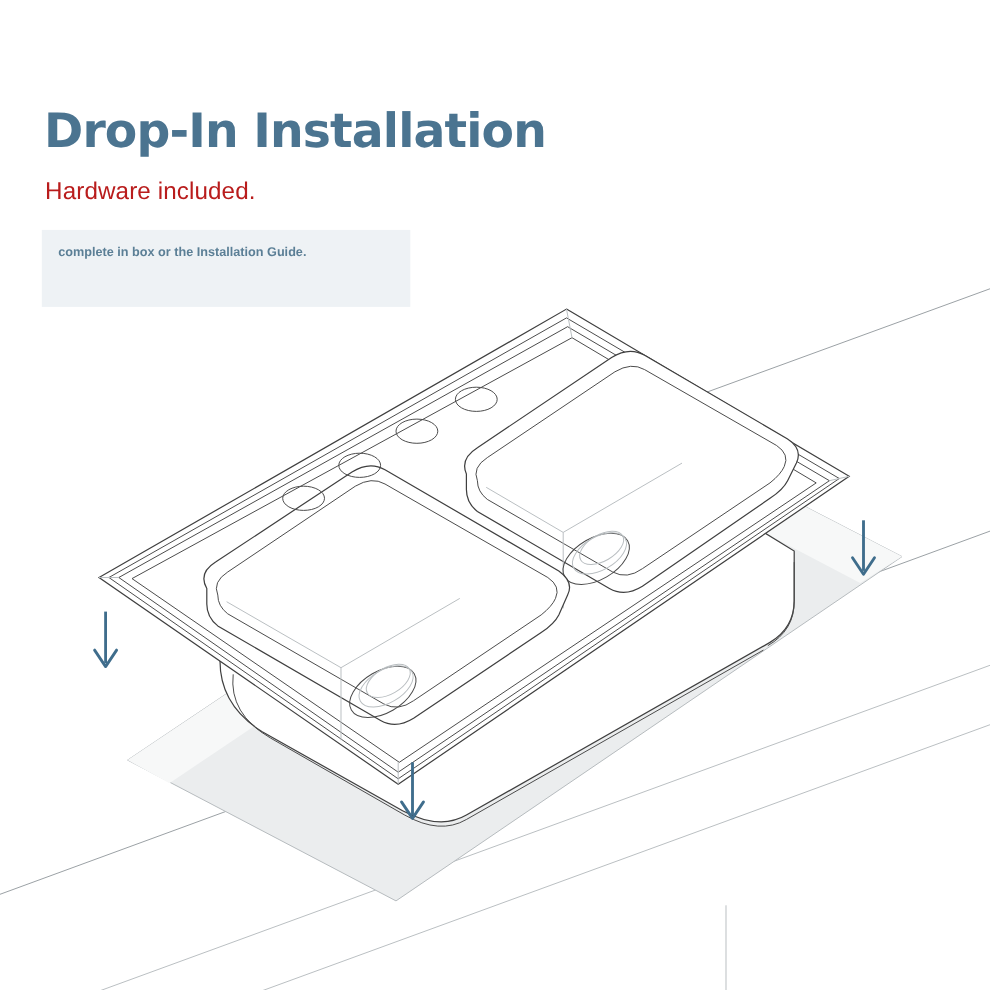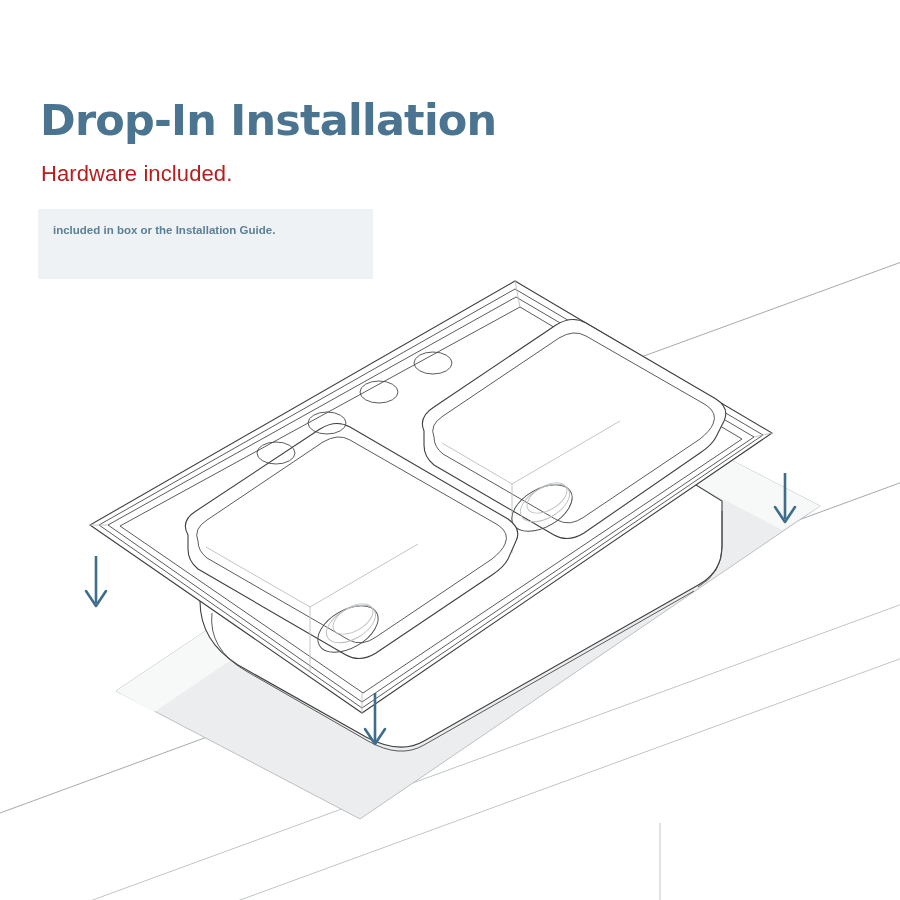--- a/index.html
+++ b/index.html
@@ -157,18 +157,18 @@
         <polyline points="365,688 375,703 385,688" stroke-linejoin="round" stroke-linecap="round"></polyline>
       </g>
     </g>
   </svg>
 
   <div id="title">Drop-In Installation</div>
   <div id="subtitle">Hardware included.</div>
 
   <div id="infobox">
     <div id="infotext">
-      <span>included in box or the Installation Guide.</span>
+      <span>complete in box or the Installation Guide.</span>
     </div>
   </div>
 
 
 </div>
 
 </body></html>

